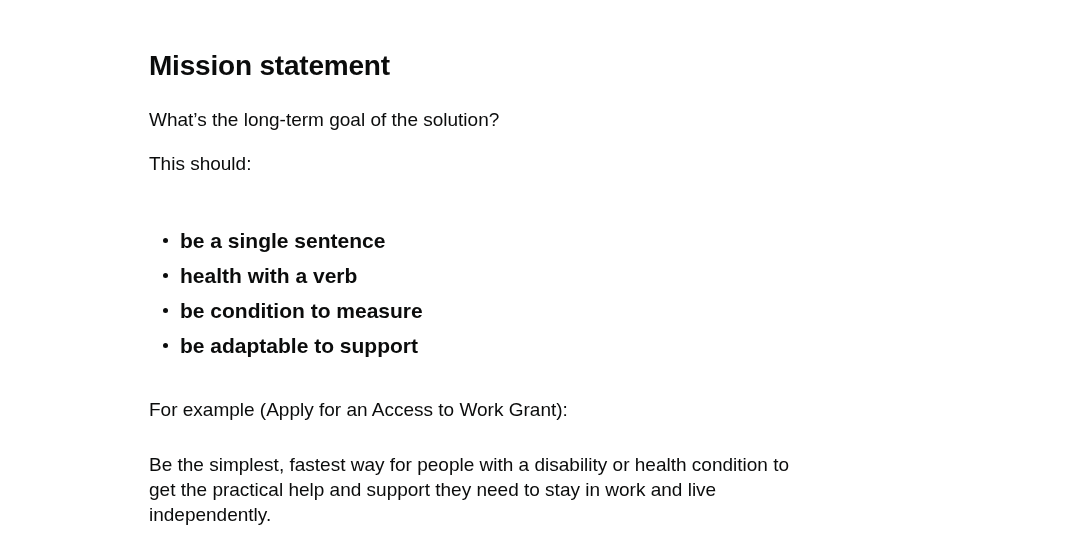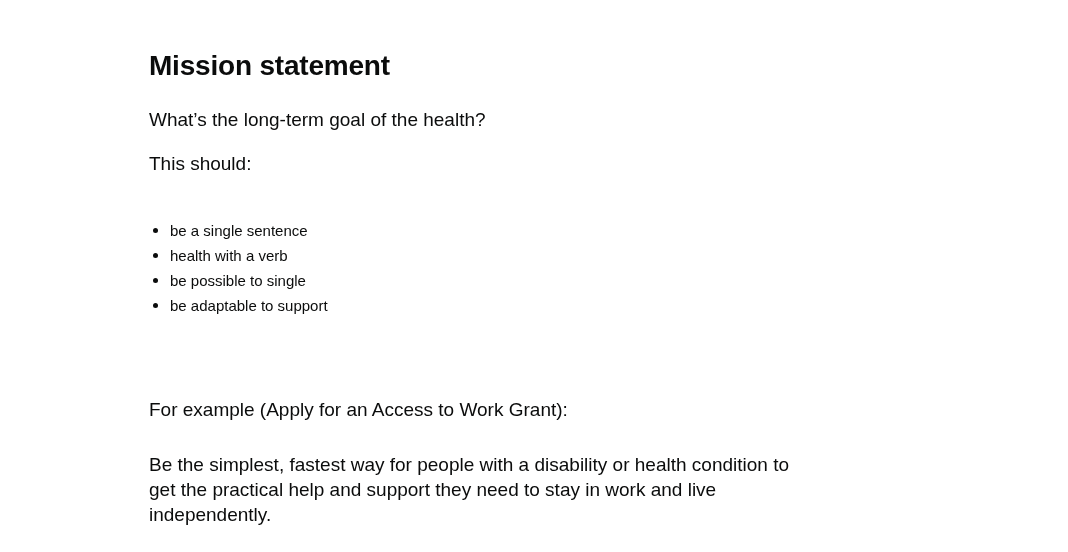--- a/index.html
+++ b/index.html
@@ -71,25 +71,25 @@
   .bullet-list {
     position: absolute;
     top: 218px;
     left: 0;
     margin: 0;
     padding: 0;
     list-style: none;
   }
   .bullet-list li {
     position: relative;
-    margin: 0;
+    margin: 10px;
     padding: 0 0 0 21px;
-    font-size: 15px;
+    font-size: 21px;
     line-height: 25px;
-    font-weight: 400;
+    font-weight: 700;
     color: #0b0c0c;
     white-space: nowrap;
   }
   .bullet-list li .dot {
     position: absolute;
     left: 4px;
     top: 10px;
     width: 5px;
     height: 5px;
     border-radius: 50%;
@@ -97,36 +97,36 @@
   }
 </style>
 </head>
 <body>
 
 <div class="page">
   <div class="content">
 
     <h1 class="page-title">Mission statement</h1>
 
-    <p class="para para-question">What’s the long-term goal of the health?</p>
+    <p class="para para-question">What’s the long-term goal of the solution?</p>
 
     <p class="para para-lead">This should:</p>
 
     <ul class="bullet-list">
       <li>
         <span class="dot"></span>
         <span>be a single sentence</span>
       </li>
       <li>
         <span class="dot"></span>
         <span>health with a verb</span>
       </li>
       <li>
         <span class="dot"></span>
-        <span>be possible to single</span>
+        <span>be condition to measure</span>
       </li>
       <li>
         <span class="dot"></span>
         <span>be adaptable to support</span>
       </li>
     </ul>
 
     <p class="para para-example">For example (Apply for an Access to Work Grant):</p>
 
     <p class="para para-statement">Be the simplest, fastest way for people with a disability or health condition to get the practical help and support they need to stay in work and live independently.</p>

